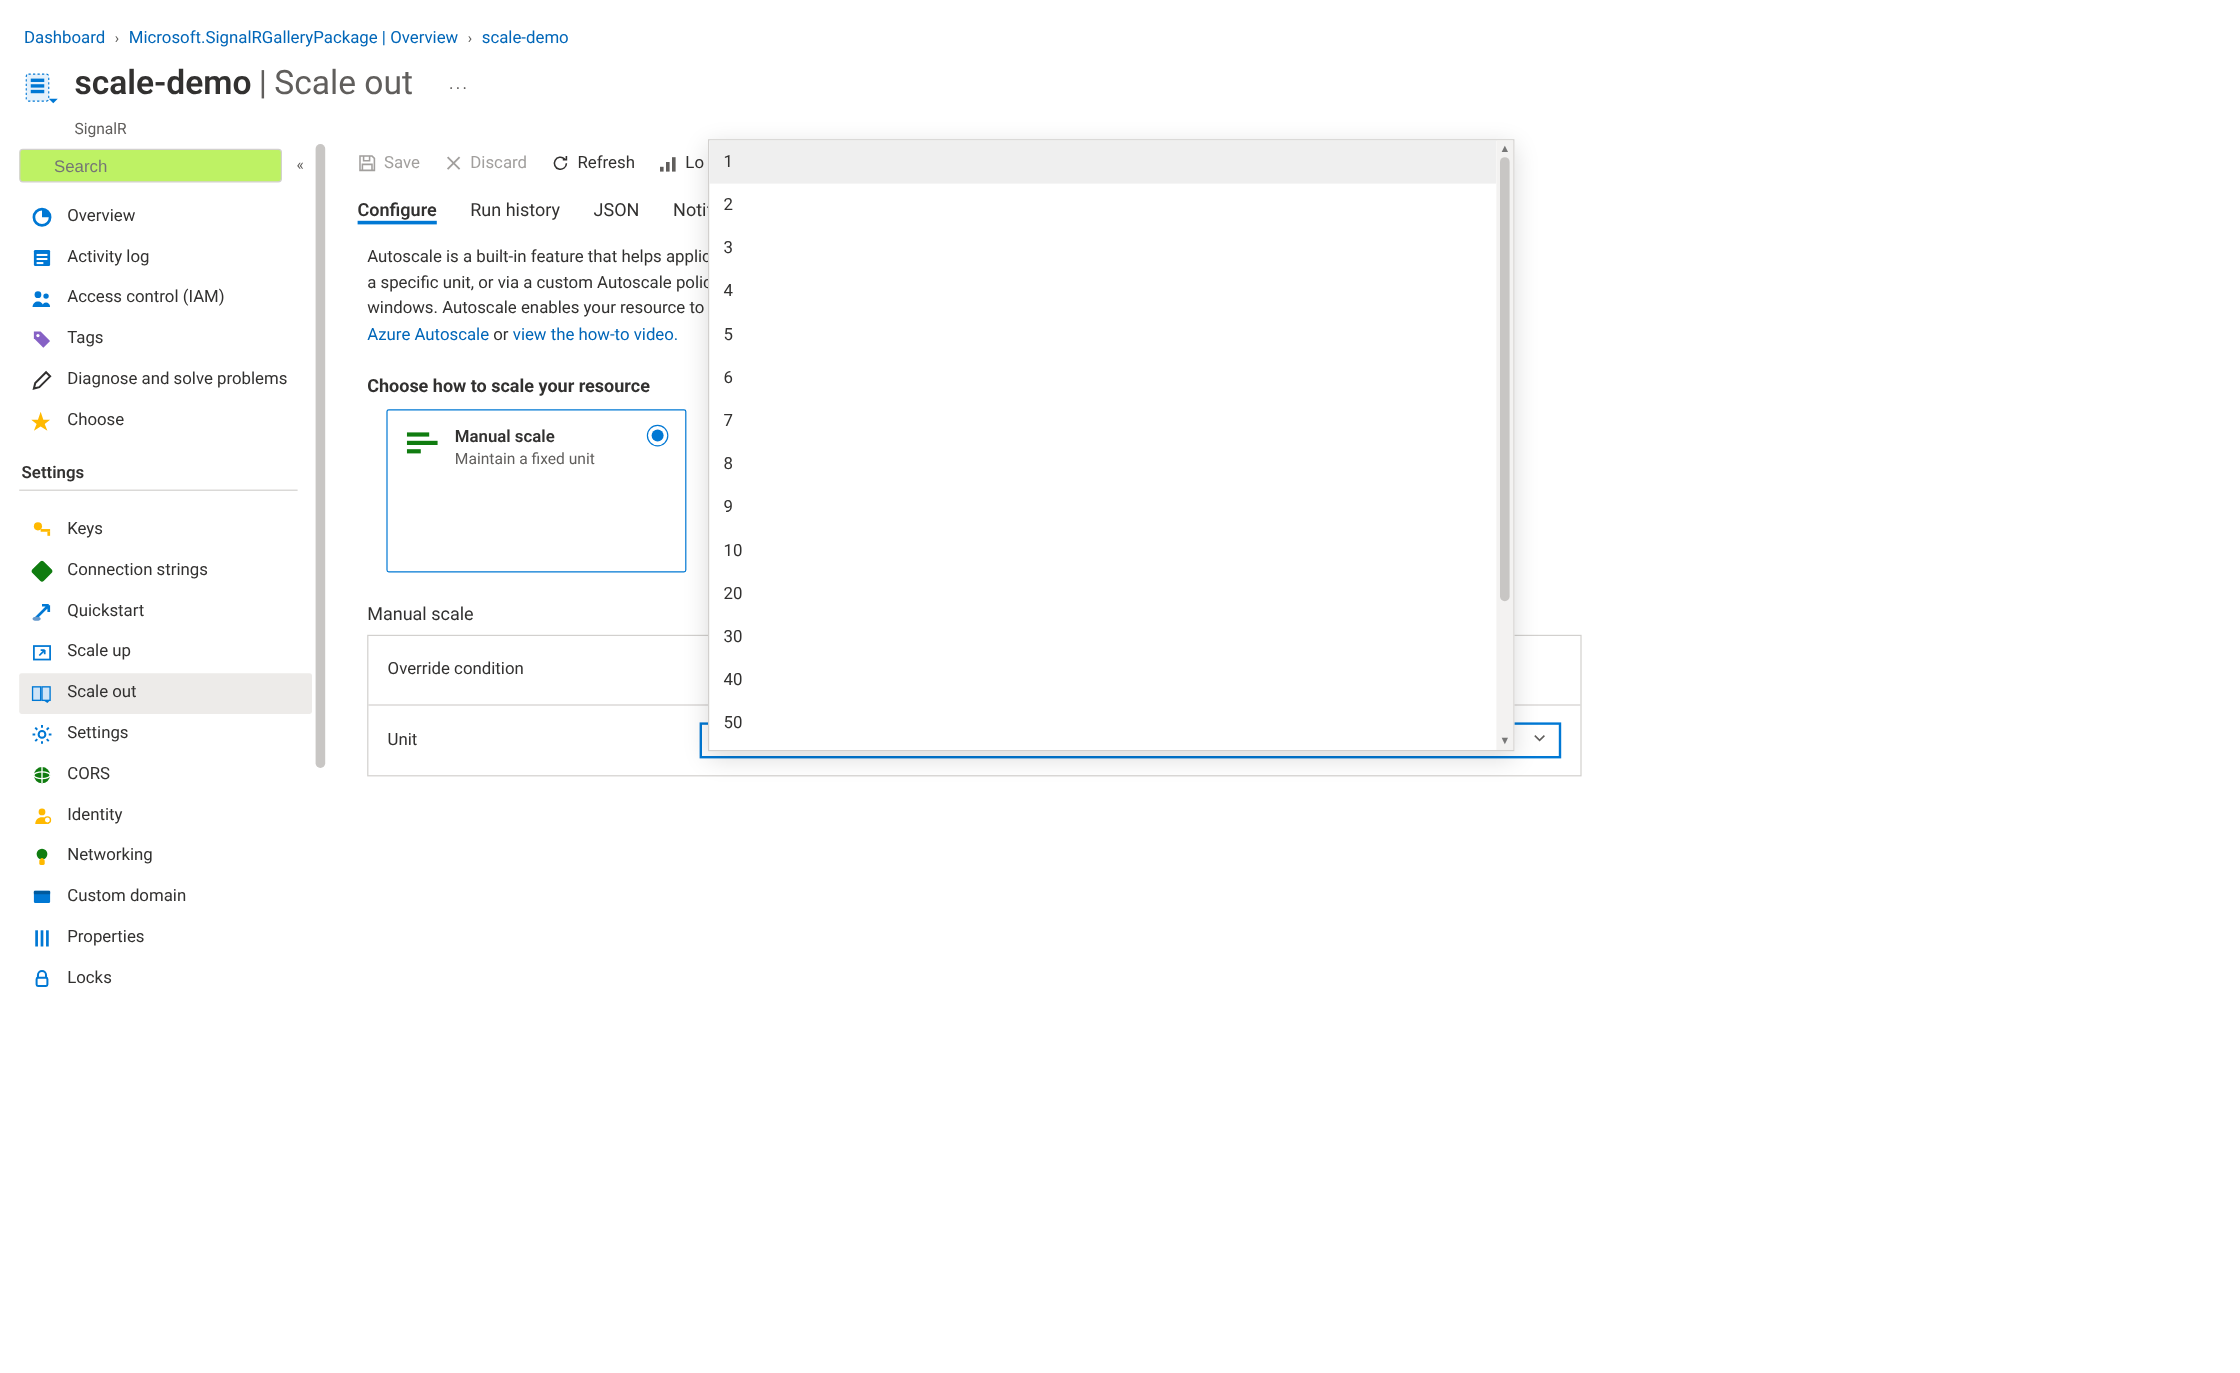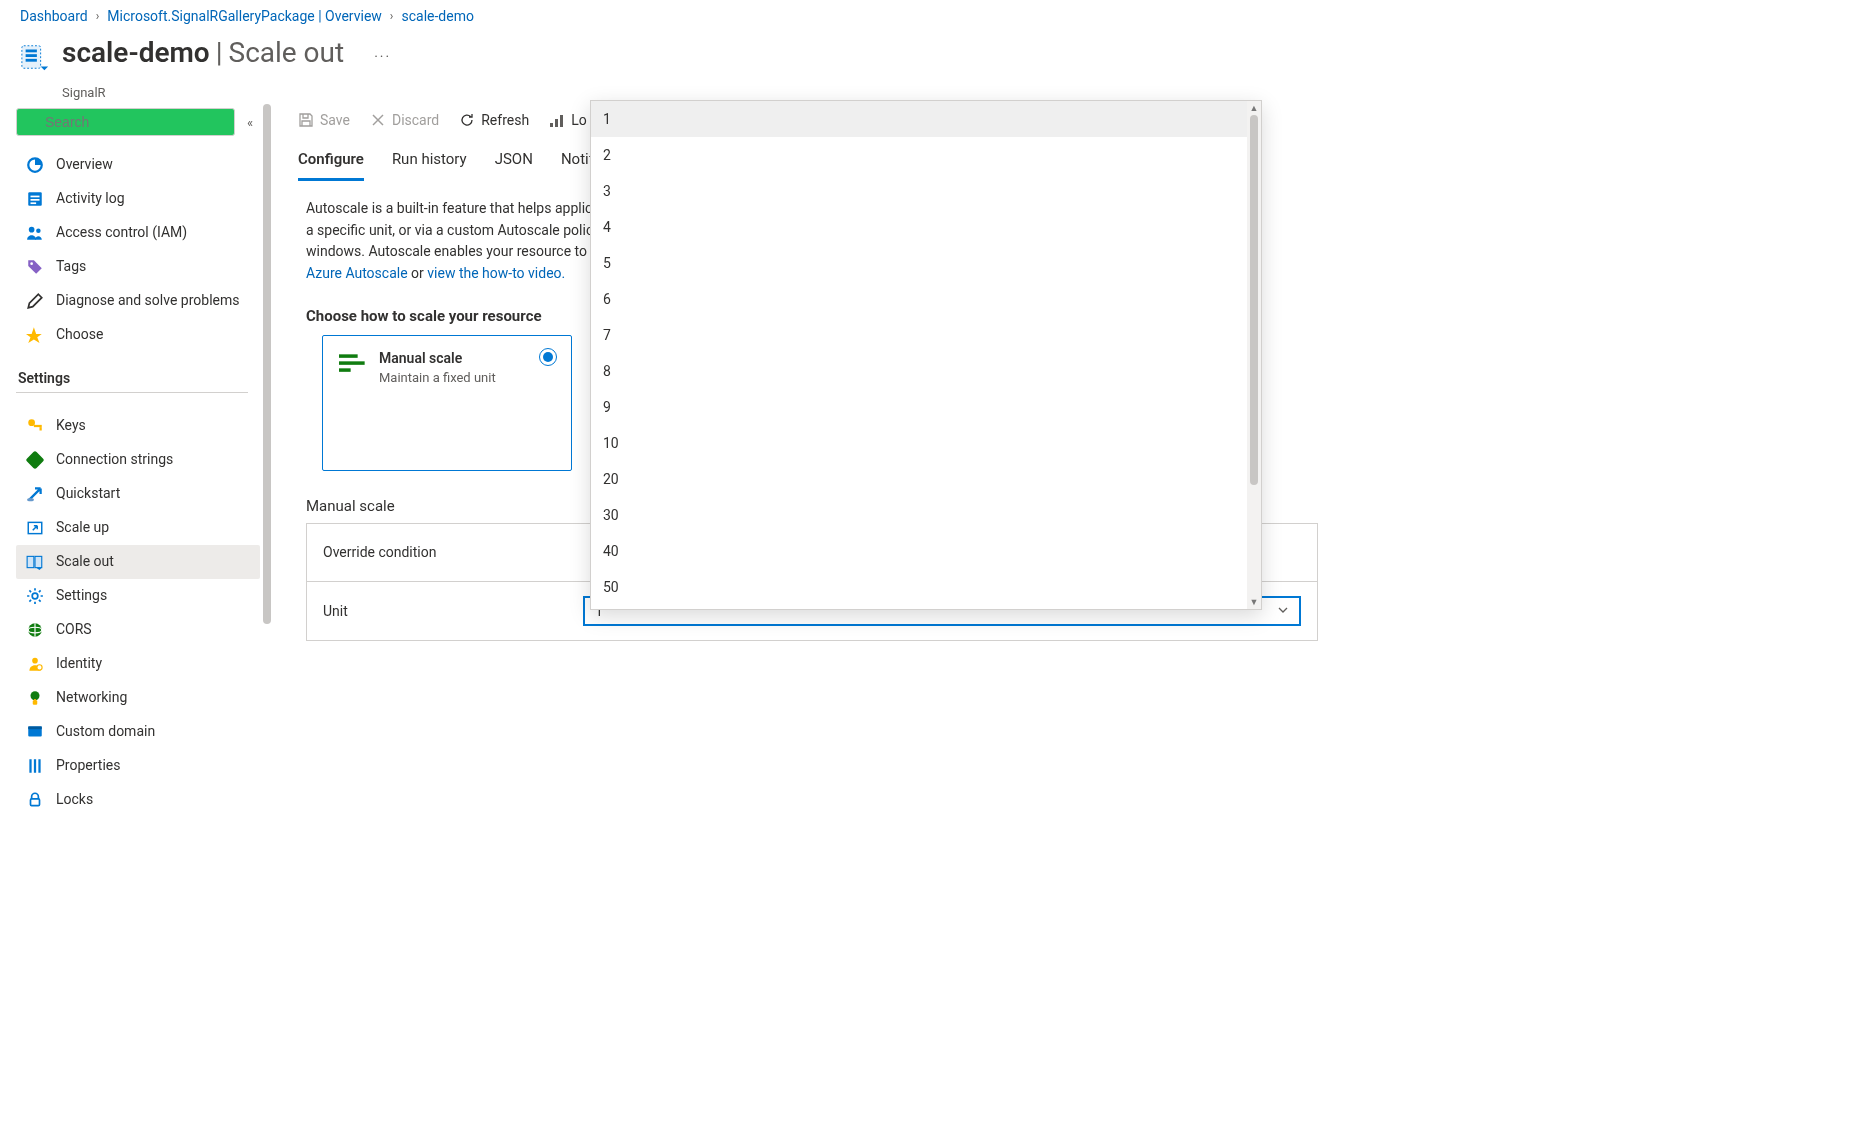--- a/index.html
+++ b/index.html
@@ -22,21 +22,21 @@
     width: 1867px;
     height: 1144px;
     overflow: hidden;
   }
 
   
   .breadcrumb {
     display: flex;
     align-items: center;
     gap: 8px;
-    padding: 8px 20px 4px 20px;
+    padding: 24px 20px 4px 20px;
     font-size: 14px;
   }
   .breadcrumb a { color: var(--azure-link); text-decoration: none; }
   .breadcrumb .sep { color: var(--text-secondary); font-size: 12px; }
 
   
   .page-header {
     display: flex;
     align-items: flex-start;
     padding: 8px 20px 0 20px;
@@ -59,21 +59,21 @@
     position: relative;
   }
   .search-row { display:flex; align-items:center; gap:8px; padding-right:8px;}
   .search-input {
     flex:1;
     border: 1px solid var(--border-gray);
     border-radius: 3px;
     padding: 4px 8px 4px 28px;
     font-size: 14px;
     height: 28px;
-    background: #22c55e;
+    background: #bef264;
     position: relative;
   }
   .search-wrap { position: relative; flex:1;}
   .search-wrap .mag {
     position:absolute; left:6px; top:50%; transform:translateY(-50%);
     color: var(--text-secondary); font-size:14px;
   }
   .collapse-chevron { color: var(--text-secondary); cursor:pointer; font-size:13px; padding:4px;}
 
   .nav-list { margin-top: 12px; display:flex; flex-direction:column;}
@@ -122,21 +122,21 @@
   .tb-btn { display:flex; align-items:center; gap:6px; cursor:pointer;}
   .tb-btn.disabled { color: var(--disabled-gray); cursor:default;}
   .tb-btn svg { width:16px; height:16px;}
 
   .tabs {
     display:flex; gap:28px;
     padding: 14px 0 0 16px;
     border-bottom: 1px solid transparent;
     font-size: 15px;
   }
-  .tab { padding-bottom:10px; cursor:pointer; color:var(--text-primary);}
+  .tab { padding-bottom:0; cursor:pointer; color:var(--text-primary);}
   .tab.active { font-weight:600; border-bottom: 3px solid var(--azure-blue);}
   .desc {
     padding: 16px 60px 0 24px;
     font-size: 14px;
     line-height:1.55;
     max-width: 1000px;
   }
   .desc a { color: var(--azure-link); text-decoration:none;}
   .choose-label {
     font-weight:700; font-size:15px;

